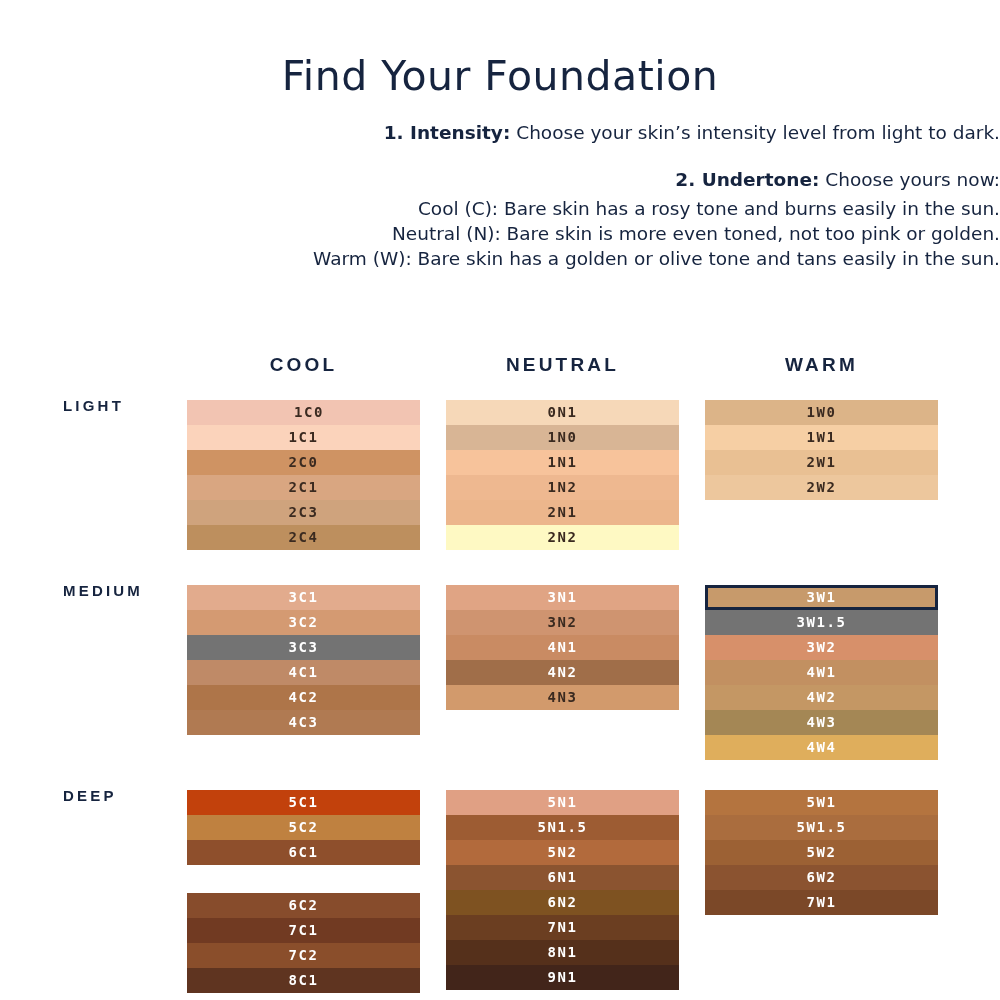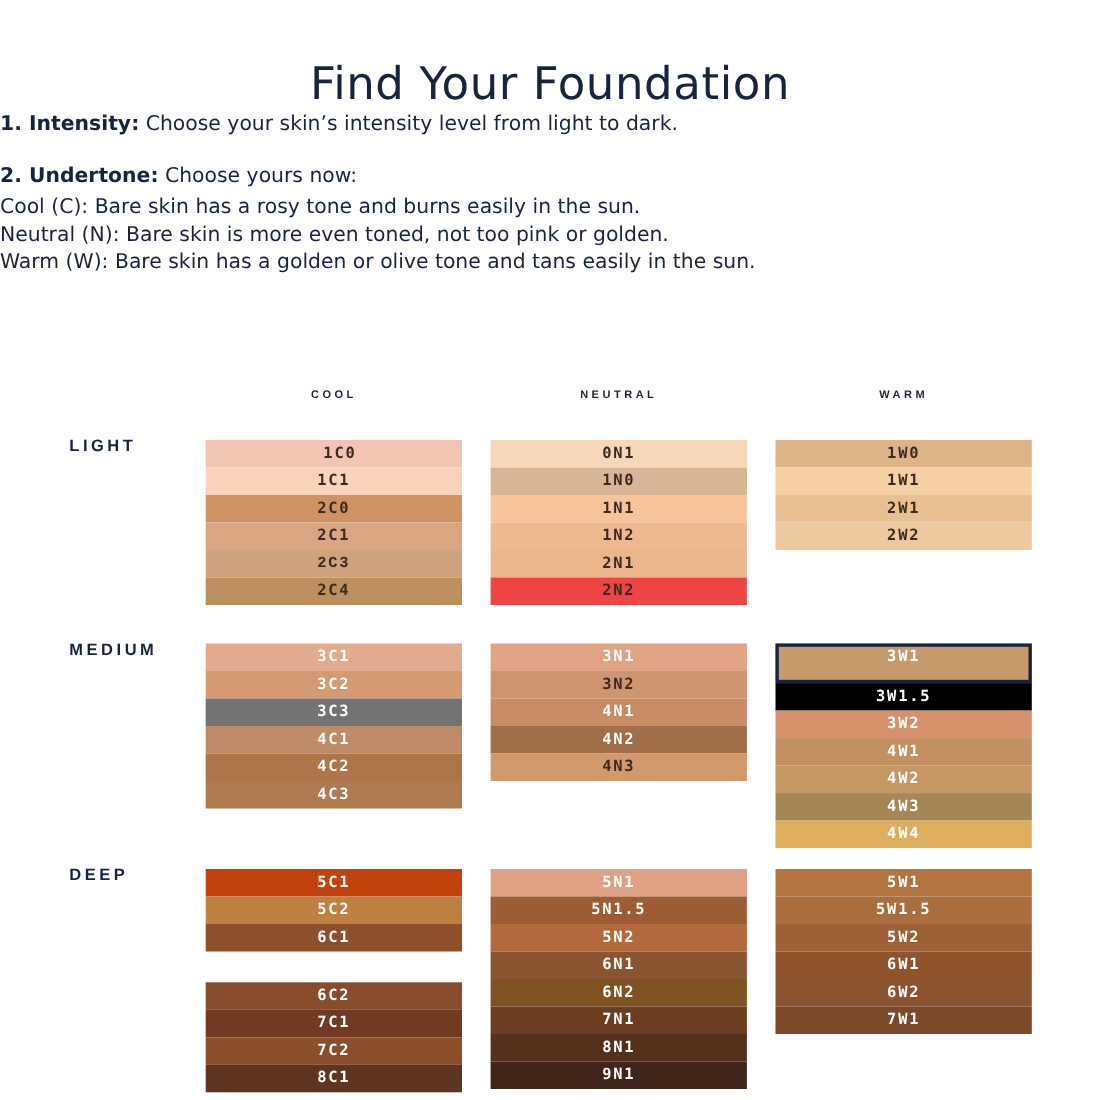--- a/index.html
+++ b/index.html
@@ -22,21 +22,22 @@
   .title {
     text-align: center;
     font-family: "DejaVu Sans", sans-serif;
     font-size: 41px;
     font-weight: 400;
     letter-spacing: 0.5px;
     color: #16243f;
     margin-top: 52px;
   }
   .intro {
-    text-align: left;
+    margin-top: 20px;
+    text-align: right;
     color: #16243f;
   }
   .line {
     font-size: 18.5px;
     line-height: 25px;
     font-family: "DejaVu Sans", sans-serif;
   }
   .line.step {
     margin-bottom: 4px;
   }
@@ -47,21 +48,21 @@
   .line b {
     font-weight: bold;
   }
   .grid {
     position: relative;
     margin-top: 22px;
     width: 1000px;
   }
   .col-header {
     position: absolute;
-    font-size: 10px;
+    font-size: 19px;
     font-weight: bold;
     letter-spacing: 3.2px;
     color: #16243f;
     text-align: center;
   }
   .row-label {
     position: absolute;
     font-size: 15px;
     font-weight: bold;
     letter-spacing: 3.2px;
@@ -77,21 +78,21 @@
     text-align: center;
     font-size: 14px;
     font-weight: bold;
     letter-spacing: 1.6px;
     font-family: "DejaVu Sans Mono", monospace;
     position: relative;
     box-sizing: border-box;
   }
   .swatch.selected {
     border: 3px solid #16243f;
-    height: 36px;
+    height: 25px;
     line-height: 19px;
     text-align: center;
   }
   .label-dark { color: #3a2a20; }
   .label-light { color: #ffffff; }
 </style>
 </head>
 <body>
 
 <div class="page">
@@ -116,30 +117,30 @@
     <div class="col-header" style="left: 446px; top: 302px; width: 233px;">NEUTRAL</div>
     <div class="col-header" style="left: 705px; top: 302px; width: 233px;">WARM</div>
     <div class="row-label" style="left: 63px; top: 345px;">LIGHT</div>
     <div class="row-label" style="left: 63px; top: 530px;">MEDIUM</div>
     <div class="row-label" style="left: 63px; top: 735px;">DEEP</div>
     <div class="stack" style="left: 187px; top: 348px;">
       <div class="swatch label-dark" style="background: rgb(242, 196, 178); padding-left: 11px;"><span>1C0</span></div>
       <div class="swatch label-dark" style="background: rgb(251, 211, 187);"><span>1C1</span></div>
       <div class="swatch label-dark" style="background: rgb(207, 147, 99);"><span>2C0</span></div>
       <div class="swatch label-dark" style="background: rgb(217, 166, 129);"><span>2C1</span></div>
-      <div class="swatch label-dark" style="background: rgb(207, 163, 125); font-family: Liberation Mono, monospace;"><span>2C3</span></div>
+      <div class="swatch label-dark" style="background: rgb(207, 163, 125);"><span>2C3</span></div>
       <div class="swatch label-dark" style="background: rgb(189, 143, 94);"><span>2C4</span></div>
     </div>
     <div class="stack" style="left: 446px; top: 348px;">
       <div class="swatch label-dark" style="background: rgb(246, 216, 184);"><span>0N1</span></div>
       <div class="swatch label-dark" style="background: rgb(216, 181, 149);"><span>1N0</span></div>
       <div class="swatch label-dark" style="background: rgb(247, 195, 155);"><span>1N1</span></div>
       <div class="swatch label-dark" style="background: rgb(238, 184, 144);"><span>1N2</span></div>
       <div class="swatch label-dark" style="background: rgb(236, 182, 140);"><span>2N1</span></div>
-      <div class="swatch label-dark" style="background: #ef4444;"><span>2N2</span></div>
+      <div class="swatch label-dark" style="background: #fef9c3;"><span>2N2</span></div>
     </div>
     <div class="stack" style="left: 705px; top: 348px;">
       <div class="swatch label-dark" style="background: rgb(220, 180, 136);"><span>1W0</span></div>
       <div class="swatch label-dark" style="background: rgb(246, 207, 164);"><span>1W1</span></div>
       <div class="swatch label-dark" style="background: rgb(233, 192, 147);"><span>2W1</span></div>
       <div class="swatch label-dark" style="background: rgb(237, 199, 157);"><span>2W2</span></div>
     </div>
     <div class="stack" style="left: 187px; top: 533px;">
       <div class="swatch label-light" style="background: rgb(226, 171, 141);"><span>3C1</span></div>
       <div class="swatch label-light" style="background: rgb(212, 154, 114);"><span>3C2</span></div>
@@ -150,21 +151,21 @@
     </div>
     <div class="stack" style="left: 446px; top: 533px;">
       <div class="swatch label-light" style="background: rgb(224, 164, 132);"><span>3N1</span></div>
       <div class="swatch label-dark" style="background: rgb(207, 148, 112);"><span>3N2</span></div>
       <div class="swatch label-light" style="background: rgb(201, 139, 99);"><span>4N1</span></div>
       <div class="swatch label-light" style="background: rgb(160, 110, 73);"><span>4N2</span></div>
       <div class="swatch label-dark" style="background: rgb(210, 154, 108);"><span>4N3</span></div>
     </div>
     <div class="stack" style="left: 705px; top: 533px;">
       <div class="swatch label-light selected" style="background: rgb(199, 154, 107);"><span>3W1</span></div>
-      <div class="swatch label-light" style="background: #000000;"><span>3W1.5</span></div>
+      <div class="swatch label-light" style="background: #737373;"><span>3W1.5</span></div>
       <div class="swatch label-light" style="background: rgb(215, 144, 106);"><span>3W2</span></div>
       <div class="swatch label-light" style="background: rgb(194, 144, 97);"><span>4W1</span></div>
       <div class="swatch label-light" style="background: rgb(196, 151, 100);"><span>4W2</span></div>
       <div class="swatch label-light" style="background: rgb(164, 135, 85);"><span>4W3</span></div>
       <div class="swatch label-light" style="background: rgb(223, 174, 92);"><span>4W4</span></div>
     </div>
     <div class="stack" style="left: 187px; top: 738px;">
       <div class="swatch label-light" style="background: #c2410c;"><span>5C1</span></div>
       <div class="swatch label-light" style="background: rgb(191, 129, 64);"><span>5C2</span></div>
       <div class="swatch label-light" style="background: rgb(142, 79, 44);"><span>6C1</span></div>
@@ -180,17 +181,16 @@
       <div class="swatch label-light" style="background: rgb(139, 84, 48);"><span>6N1</span></div>
       <div class="swatch label-light" style="background: rgb(126, 82, 33);"><span>6N2</span></div>
       <div class="swatch label-light" style="background: rgb(107, 62, 33);"><span>7N1</span></div>
       <div class="swatch label-light" style="background: rgb(85, 48, 27);"><span>8N1</span></div>
       <div class="swatch label-light" style="background: rgb(66, 37, 26);"><span>9N1</span></div>
     </div>
     <div class="stack" style="left: 705px; top: 738px;">
       <div class="swatch label-light" style="background: rgb(180, 116, 63);"><span>5W1</span></div>
       <div class="swatch label-light" style="background: rgb(170, 109, 62);"><span>5W1.5</span></div>
       <div class="swatch label-light" style="background: rgb(156, 97, 52);"><span>5W2</span></div>
-      <div class="swatch label-light" style="background: rgb(144, 84, 44);"><span>6W1</span></div>
       <div class="swatch label-light" style="background: rgb(139, 83, 48);"><span>6W2</span></div>
       <div class="swatch label-light" style="background: rgb(123, 72, 40);"><span>7W1</span></div>
     </div>
   </div>
 
 </body></html>

